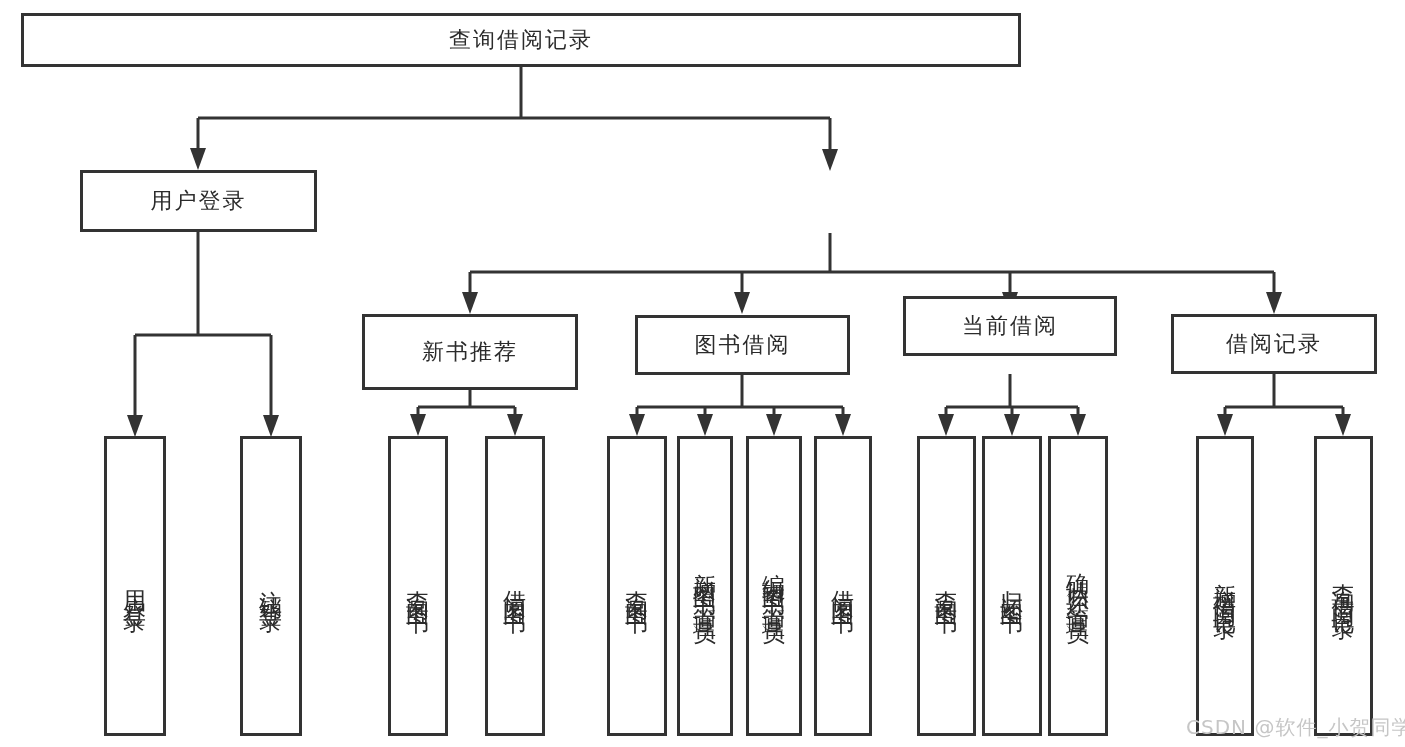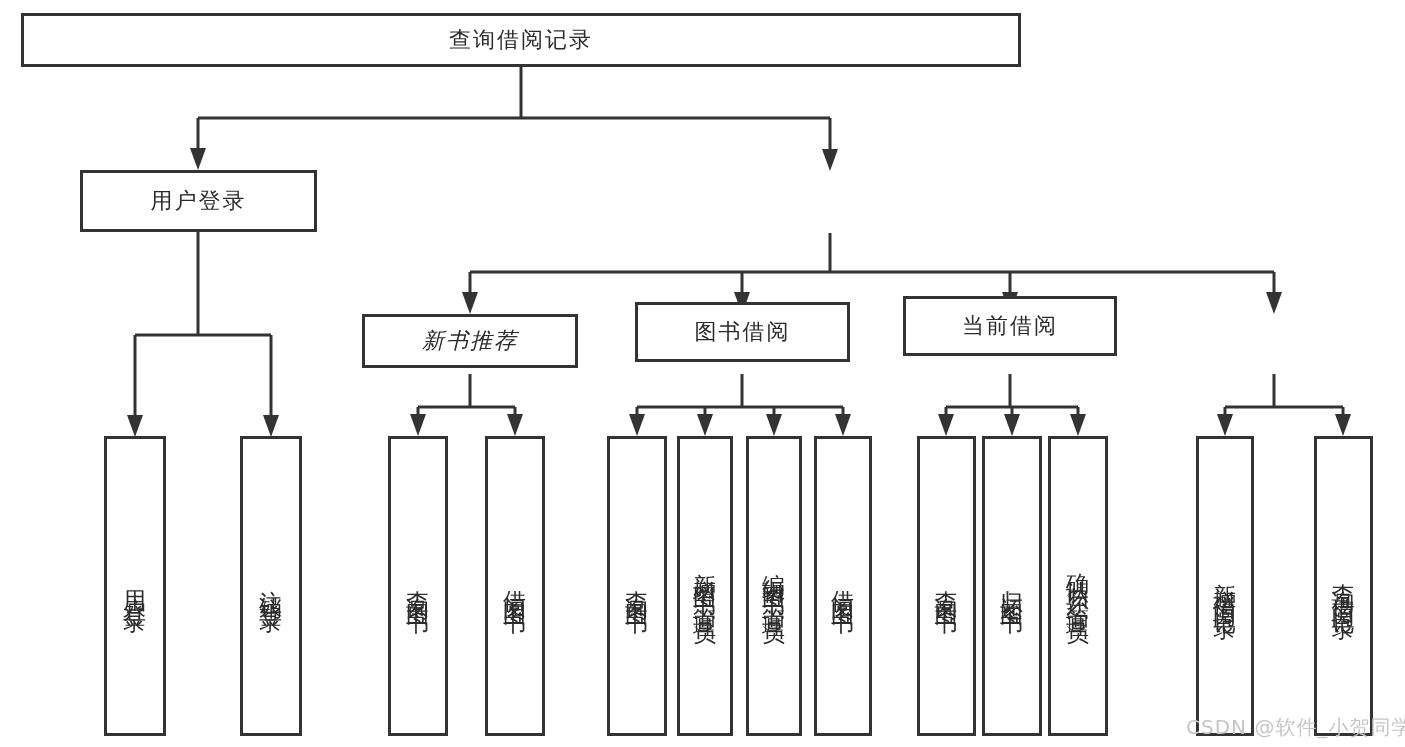--- a/index.html
+++ b/index.html
@@ -91,23 +91,24 @@
       <polygon points="1070,414 1086,414 1078,436"></polygon>
       <polygon points="1217,414 1233,414 1225,436"></polygon>
       <polygon points="1335,414 1351,414 1343,436"></polygon>
     </g>
   </svg>
 
   <div class="box" style="left:21px;top:13px;width:1000px;height:54px;">查询借阅记录</div>
 
   <div class="box" style="left:80px;top:170px;width:237px;height:62px;">用户登录</div>
 
-  <div class="box" style="left:362px;top:314px;width:216px;height:54px;font-style:italic;">新书推荐</div>
-  <div class="box" style="left:635px;top:302px;width:215px;height:60px;">图书借阅</div>
+  <div class="box" style="left:362px;top:314px;width:216px;height:76px;">新书推荐</div>
+  <div class="box" style="left:635px;top:315px;width:215px;height:60px;">图书借阅</div>
   <div class="box" style="left:903px;top:296px;width:214px;height:60px;">当前借阅</div>
+  <div class="box" style="left:1171px;top:314px;width:206px;height:60px;">借阅记录</div>
 
   <div class="box v" style="left:104px;top:436px;width:62px;height:300px;">
     <span class="vt">用户登录</span>
   </div>
   <div class="box v" style="left:240px;top:436px;width:62px;height:300px;">
     <span class="vt">注销登录</span>
   </div>
 
   <div class="box v" style="left:388px;top:436px;width:60px;height:300px;">
     <span class="vt">查询图书</span>

